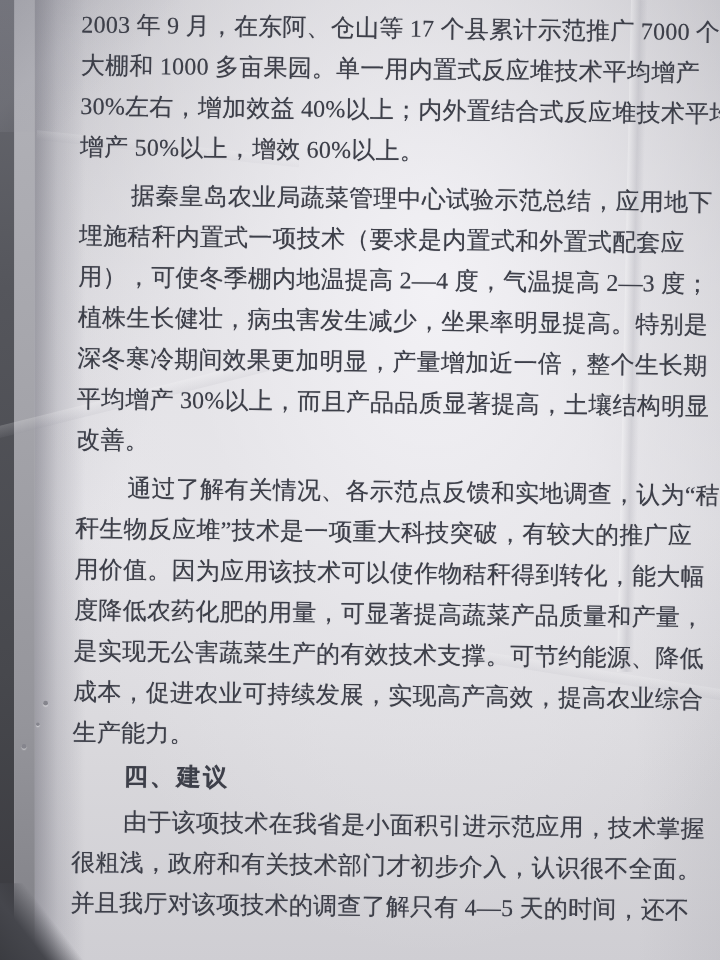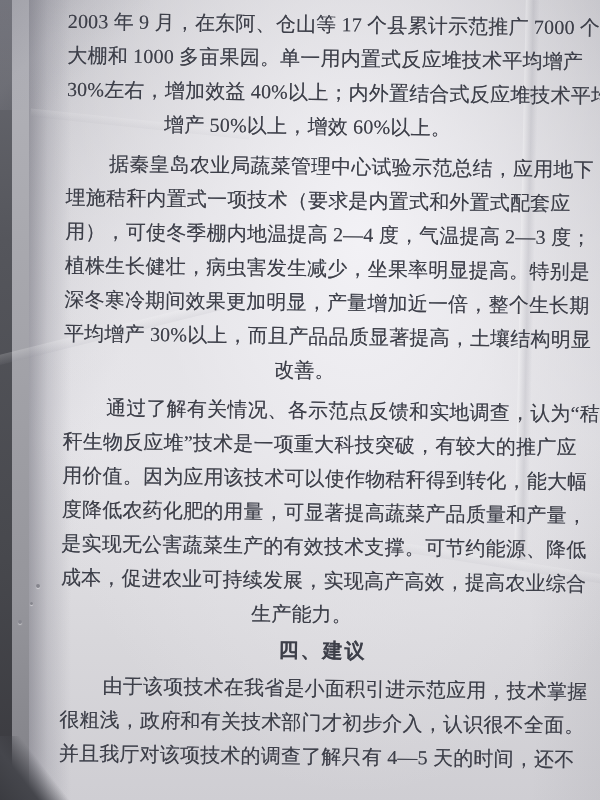--- a/index.html
+++ b/index.html
@@ -3,21 +3,21 @@
 <meta charset="utf-8">
 <style>
   :root{
     --paper:#dddce0;
     --ink:#3d3f49;
     --edge-dark:#4b4c52;
   }
   *{margin:0;padding:0;box-sizing:border-box;}
   html,body{width:600px;height:800px;overflow:hidden;background:#3a3a3f;}
   body{font-family:"Liberation Serif","DejaVu Serif",serif;}
-  .stage{position:relative;width:600px;height:800px;overflow:hidden;text-align:center;}
+  .stage{position:relative;width:600px;height:800px;overflow:hidden;}
 
   
   .paper{
     position:absolute;inset:0;
     background:
       radial-gradient(ellipse at 60% 30%, rgba(244,243,247,.9) 0%, rgba(230,229,233,.6) 40%, rgba(0,0,0,0) 70%),
       radial-gradient(ellipse at 50% 90%, rgba(0,0,0,0) 55%, rgba(120,120,130,.28) 100%),
       linear-gradient(180deg,#d6d5d9 0%,#e2e1e5 30%,#e6e5e9 55%,#d8d7db 80%,#cfced3 100%);
   }
 

